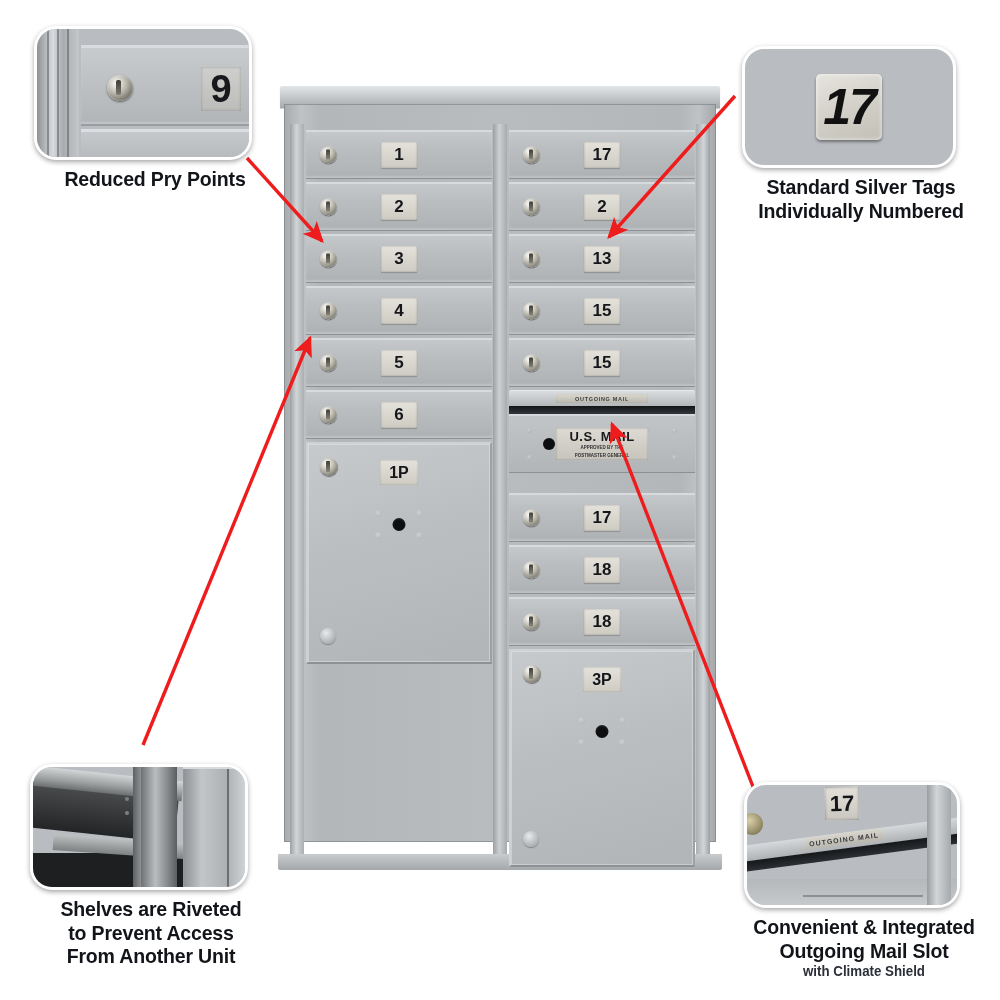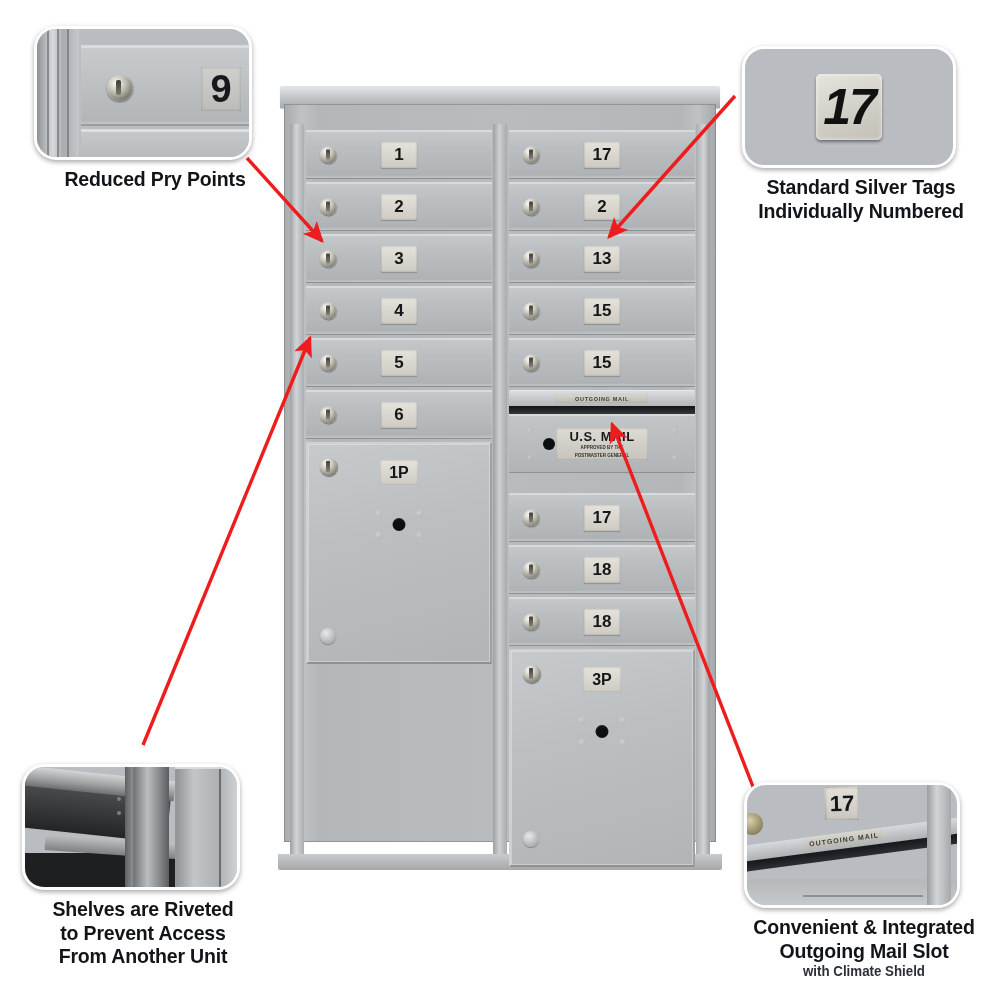--- a/index.html
+++ b/index.html
@@ -363,21 +363,21 @@
   </div>
 
   <div class="callout" style="left:742px;top:46px;width:238px;">
     <div class="photo p2">
       <div class="tag">17</div>
     </div>
     <div class="cap">Standard Silver Tags</div>
     <div class="cap" style="margin-top:0;">Individually Numbered</div>
   </div>
 
-  <div class="callout" style="left:22px;top:764px;width:242px;">
+  <div class="callout" style="left:30px;top:764px;width:242px;">
     <div class="photo p3">
       <div class="dark"></div>
       <div class="shelfB"></div>
       <div class="shelfA"></div>
       <div class="shelfC"></div>
       <div class="post"></div>
       <div class="rail"></div>
       <div class="door">
         <div class="dline"></div>
       </div>

